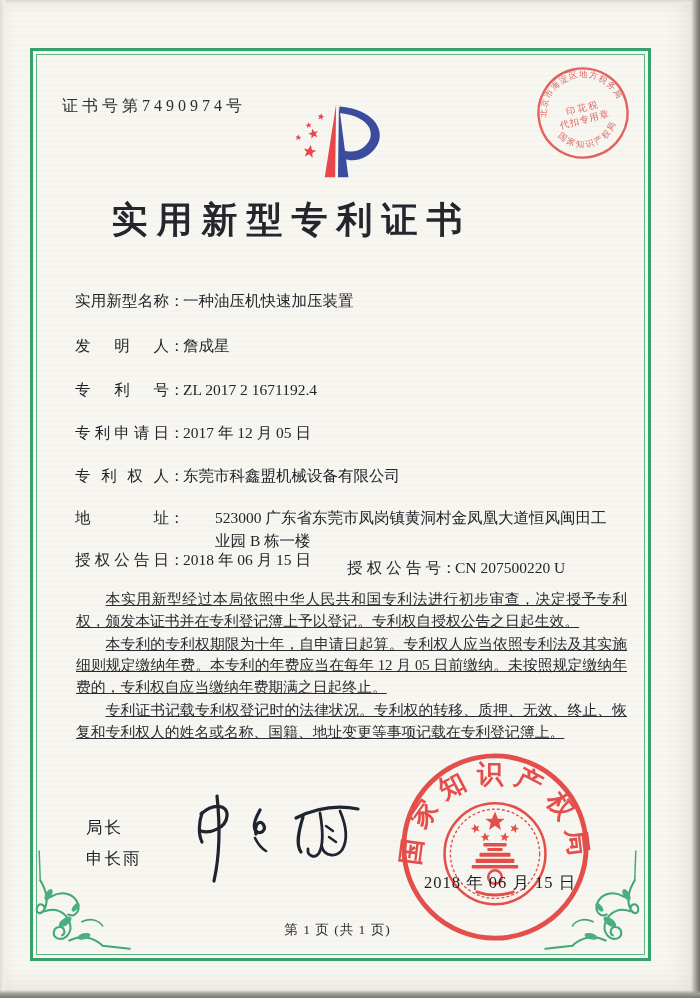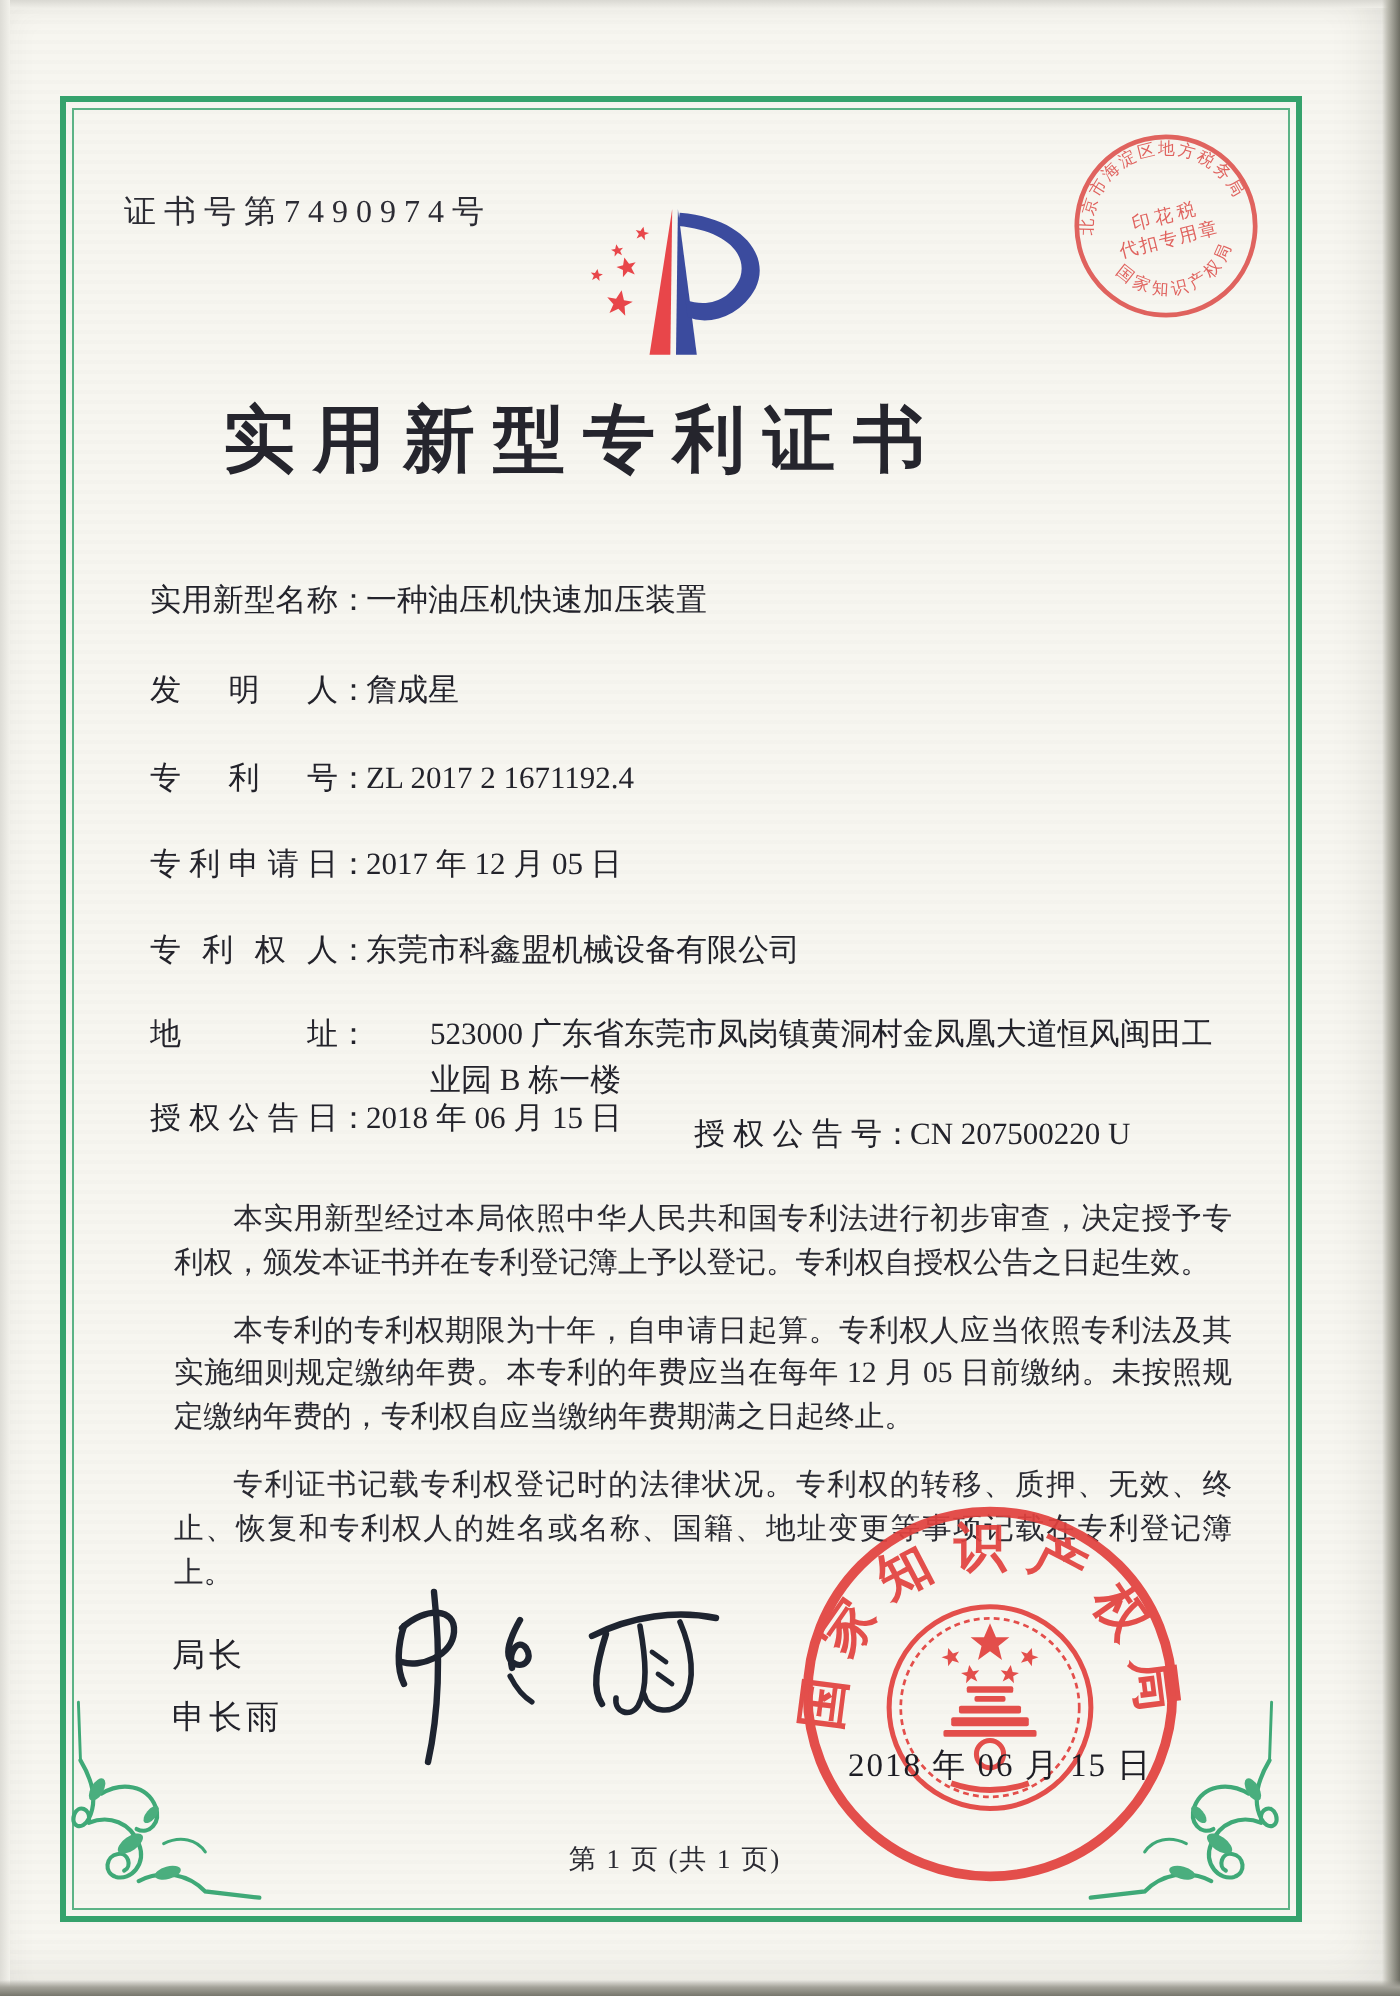--- a/index.html
+++ b/index.html
@@ -32,21 +32,21 @@
   .field-row{position:absolute;display:flex;align-items:flex-start;font-size:15.5px;line-height:22px;color:#23232b;}
   .field-label{display:inline-block;width:94px;text-align:justify;text-align-last:justify;text-justify:inter-character;white-space:nowrap;}
   .field-colon{display:inline-block;width:14px;}
   .field-value{display:inline-block;}
   .field-value.wide{width:398px;line-height:22.5px;margin-left:32px;}
   .r1{top:290px;} .r2{top:335px;} .r3{top:379px;} .r4{top:422px;}
   .r5{top:465px;} .r6{top:507px;} .r7{top:549px;} .r8{top:531px;left:272px;margin-top:26px;}
 
   .paragraphs{position:absolute;left:75px;top:588px;width:553px;z-index:5;
               font-size:14.8px;line-height:21.8px;color:#2a2a32;}
-  .paragraphs p{margin:12px;text-indent:2em;text-align:justify;}
+  .paragraphs p{margin:1px;text-indent:2em;text-align:justify;text-decoration:underline;}
 
   .signatory{position:absolute;left:86px;top:812px;z-index:5;font-size:16.5px;line-height:31px;letter-spacing:2px;color:#23232b;}
   .signature-svg{position:absolute;left:168px;top:786px;width:216px;height:106px;z-index:6;}
 
   .seal-svg{position:absolute;left:398px;top:750px;width:194px;height:194px;z-index:6;opacity:.92;}
   .seal-date{position:absolute;left:424px;top:872px;z-index:7;font-size:16.5px;letter-spacing:1px;color:#1d1d24;white-space:nowrap;}
 
   .tax-stamp{position:absolute;left:534px;top:64px;width:98px;height:98px;z-index:6;opacity:.88;}
 
   .footer{position:absolute;left:30px;top:921px;width:615px;text-align:center;font-size:13.5px;letter-spacing:1px;color:#2b2b33;z-index:5;}

